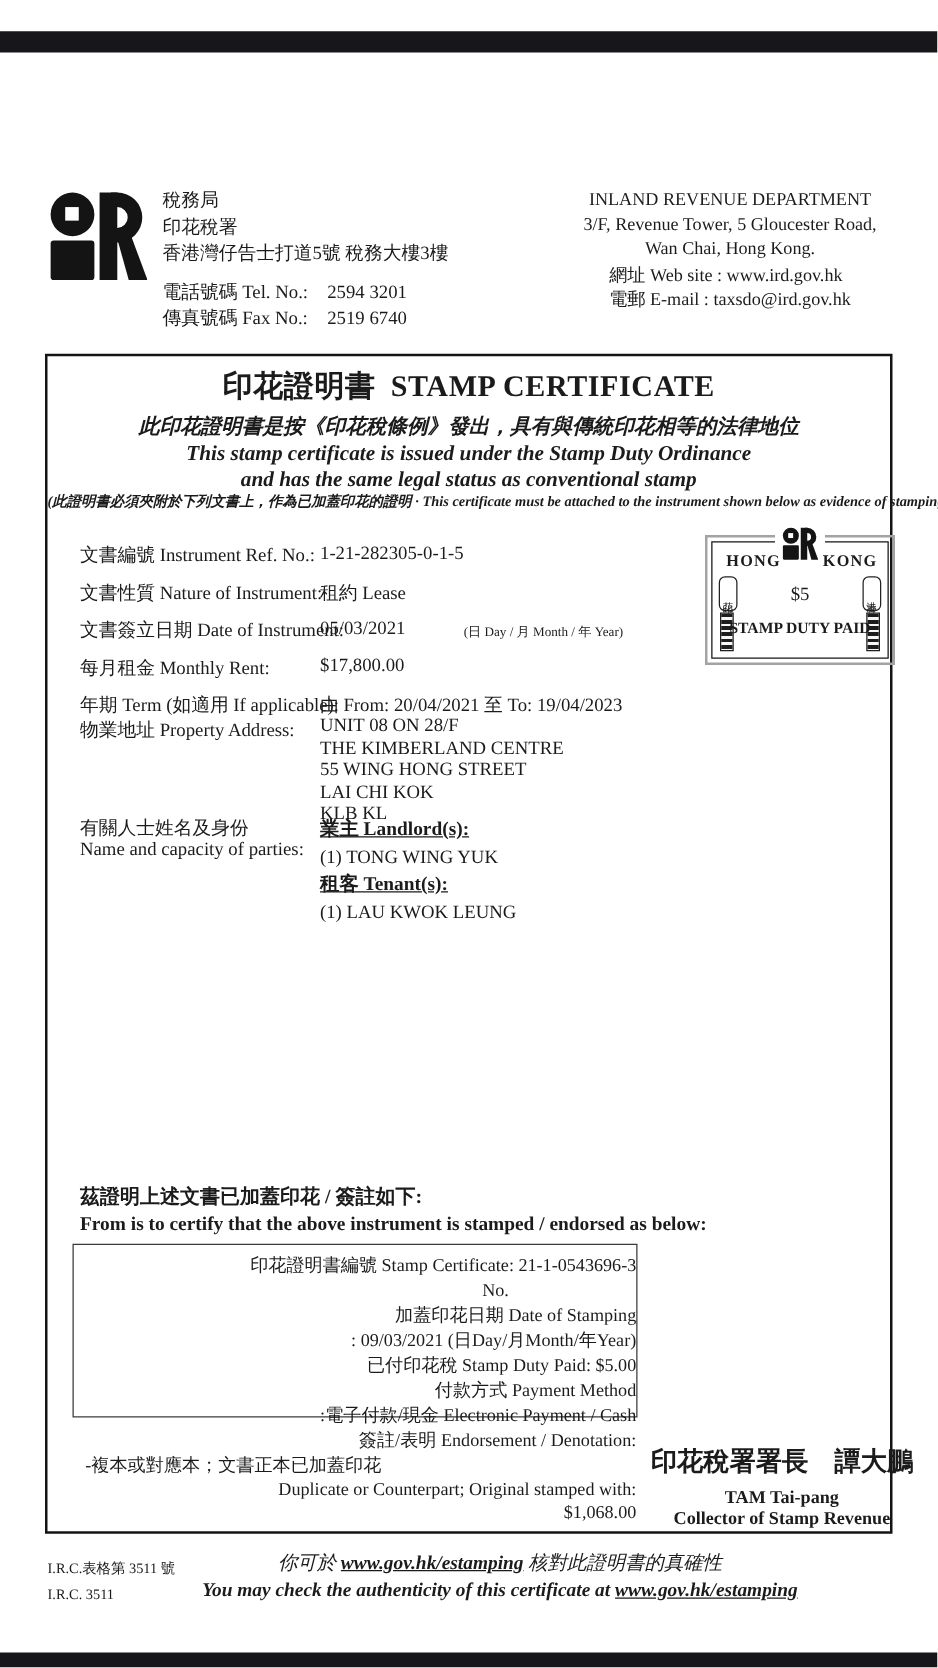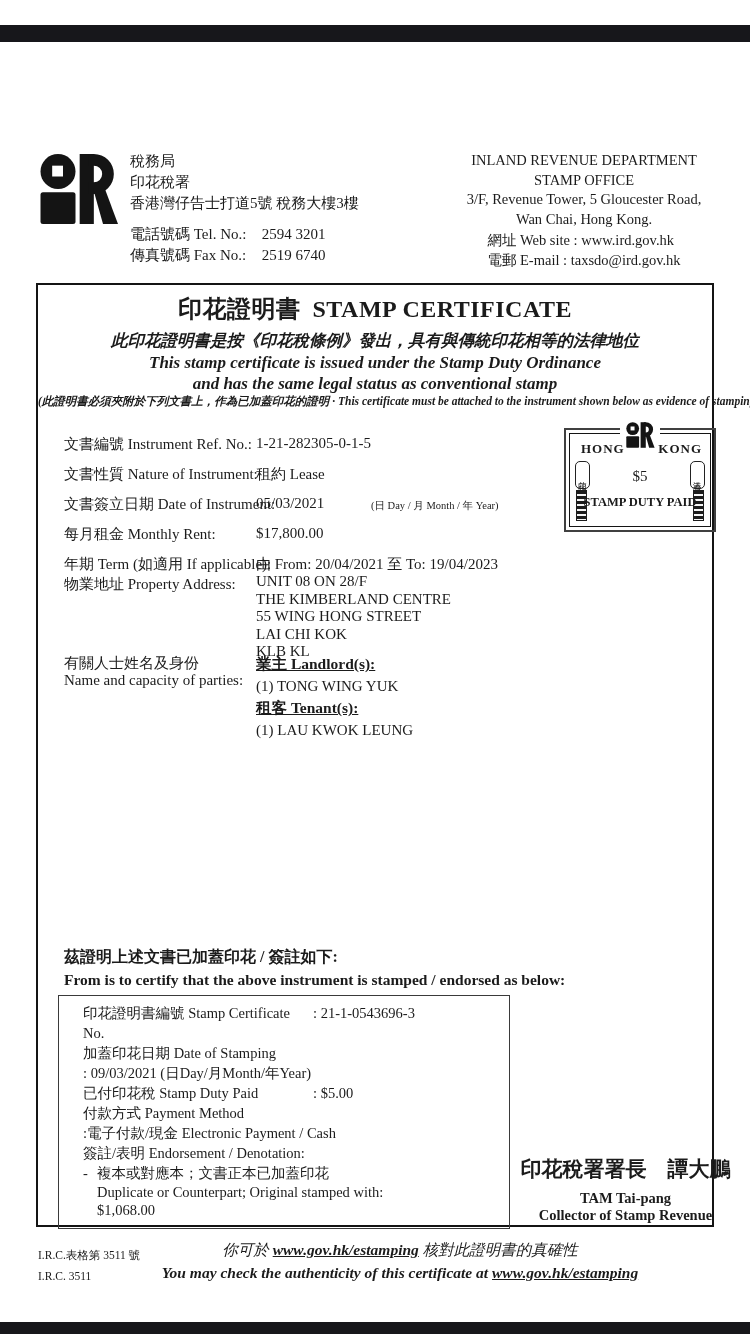--- a/index.html
+++ b/index.html
@@ -30,39 +30,39 @@
 
   .flabel { left:26px; font-size:15px; white-space:nowrap; }
   .fvalue { left:218px; font-size:15px; white-space:nowrap; }
   .fnote  { left:333px; font-size:10.5px; white-space:nowrap; }
   .addr-lines div { line-height:17.5px; }
   .parties-label { line-height:17px; }
   .party-heading { font-size:15.5px; font-weight:bold; text-decoration:underline; line-height:22px; }
   .party-name { font-size:15px; line-height:22px; }
 
   
-  .stamp-box { left:526px; top:143px; width:152px; height:104px; border:2px solid #404040; }
+  .stamp-box { left:526px; top:143px; width:152px; height:104px; border:2px solid #a3a3a3; }
   .stamp-inner { position:absolute; left:3px; top:3px; right:3px; bottom:3px; border:1.5px solid #141414; }
   .stamp-logo { position:absolute; left:50%; top:-13px; transform:translateX(-50%); background:#fff; padding:0 5px; line-height:0; }
   .stamp-word { position:absolute; top:7px; font-size:13px; font-weight:bold; letter-spacing:1px; }
   .stamp-hong { left:11px; } .stamp-kong { right:8px; }
   .stamp-amount { position:absolute; left:0; width:100%; top:34px; text-align:center; font-size:15px; }
   .stamp-caption { position:absolute; left:0; width:100%; top:61px; text-align:center; font-size:12.5px; font-weight:bold; }
   .seal { position:absolute; width:15px; height:28px; border:1.3px solid #222; border-radius:5px;
           display:flex; align-items:center; justify-content:center;
           writing-mode:vertical-rl; font-size:8.5px; line-height:1; color:#222; }
   .seal-lt { left:5px; top:27px; } .seal-rt { right:5px; top:27px; }
   .orn { position:absolute; bottom:5px; width:11px; height:31px; border:1px solid #1d1d1d;
          background:repeating-linear-gradient(180deg,#1d1d1d 0 3px,#f6f6f6 3px 5px); }
   .orn-lb { left:6px; } .orn-rb { right:6px; }
 
   
   .certify-cn { left:26px; top:662px; font-size:16px; font-weight:bold; }
   .certify-en { left:26px; top:686px; font-size:15.5px; font-weight:bold; }
-  .detail-box { left:20px; top:710px; width:452px; height:234px; border:1.5px solid #3a3a3a; padding:7px 24px; font-size:14.5px; line-height:20px; }
+  .detail-box { left:20px; top:710px; width:452px; height:139px; border:1.5px solid #3a3a3a; padding:7px 0; font-size:14.5px; line-height:20px;text-align:right; }
   .dlabel { display:inline-block; width:230px; vertical-align:top; }
   .dvalue { white-space:nowrap; }
   .endo-row { display:flex; }
   .endo-dash { width:14px; }
   .endo-ind { padding-left:14px; line-height:18px; }
 
   
   .sig-block { left:470px; top:870px; width:235px; text-align:center; }
   .sig-cn { font-size:21px; font-weight:bold; margin-bottom:7px; }
   .sig-en { font-size:14.5px; font-weight:bold; line-height:17px; }
@@ -108,21 +108,20 @@
     </div>
     <div>
       <span class="clabel">傳真號碼 Fax No.:</span>
       <span>2519 6740</span>
     </div>
   </div>
 </div>
 
 <div class="hdr-right">
   <div>INLAND REVENUE DEPARTMENT</div>
-  <div>STAMP OFFICE</div>
   <div>3/F, Revenue Tower, 5 Gloucester Road,</div>
   <div>Wan Chai, Hong Kong.</div>
   <div class="webmail">
     <div>網址 Web site : www.ird.gov.hk</div>
     <div>電郵 E-mail : taxsdo@ird.gov.hk</div>
   </div>
 </div>
 
 <div class="cert-box">
 

